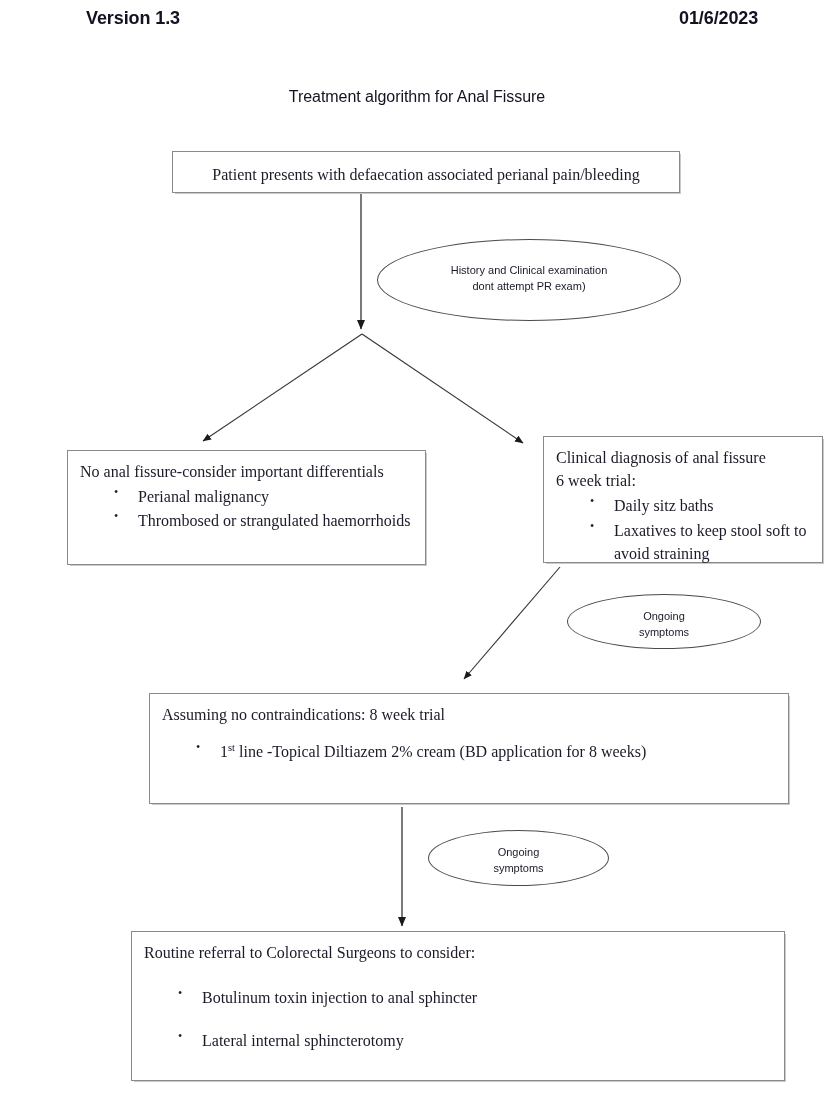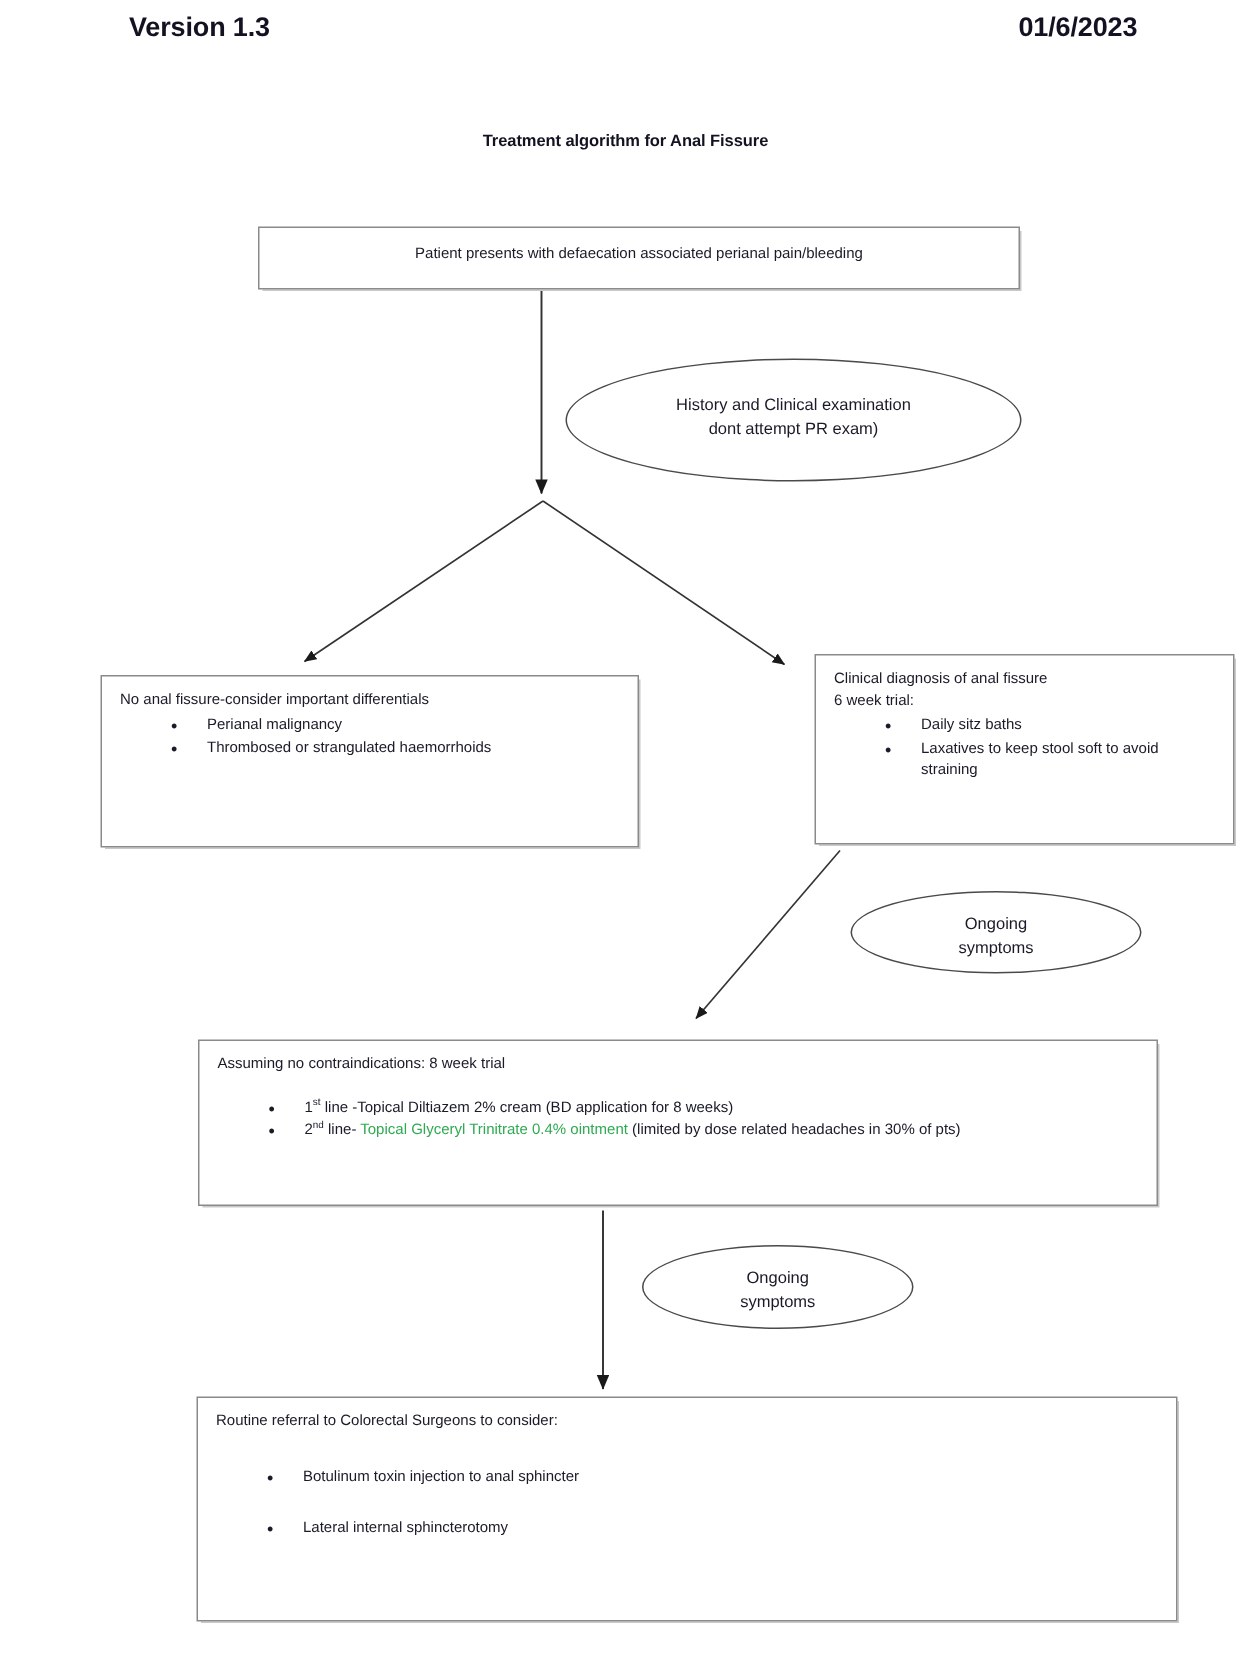--- a/index.html
+++ b/index.html
@@ -27,36 +27,37 @@
   }
   #version-label { left: 86px; }
   #date-label    { left: 679px; }
 
   #page-title {
     position: absolute;
     top: 88px;
     left: 0;
     width: 834px;
     text-align: center;
-    font-size: 11px;
-    font-weight: 700;
+    font-size: 16px;
+    font-weight: 400;
     color: #121222;
     letter-spacing: -0.05px;
   }
 
   
   .node {
     position: absolute;
     box-sizing: border-box;
     background: #ffffff;
     border: 1px solid #8a8a8a;
     box-shadow: 2px 2px 0 -1px #c9c9c9;
-    font-size: 10px;
+    font-size: 16px;
     line-height: 1.45;
     color: #1a1a28;
+    font-family: Liberation Serif, serif;
   }
   .node .pad {
     padding: 9px 12px 8px 12px;
   }
   .node p { margin: 0; }
 
   .bul {
     list-style: none;
     margin: 2px 0 0 0;
     padding: 0 0 0 34px;
@@ -98,21 +99,21 @@
 
   
   #node-presentation { left: 172px; top: 151px; width: 508px; height: 42px; }
   #node-presentation .pad { padding: 11px 0 0 0; text-align: center; }
 
   #ellipse-history   { left: 377px; top: 239px; width: 304px; height: 82px; }
   #ellipse-history .inner { padding-bottom: 2px; }
 
   #node-no-fissure   { left: 43px; top: 450px; width: 359px; height: 115px; margin-left: 24px; }
   #node-clinical-dx  { left: 543px; top: 436px; width: 280px; height: 127px; }
-  #node-8week        { left: 132px; top: 693px; width: 640px; height: 111px; }
+  #node-8week        { left: 149px; top: 693px; width: 640px; height: 111px; }
   #node-referral     { left: 131px; top: 931px; width: 654px; height: 150px; }
 
   #ellipse-ongoing-1 { left: 567px; top: 594px; width: 194px; height: 55px; }
   #ellipse-ongoing-2 { left: 428px; top: 830px; width: 181px; height: 56px; }
 
   .ellipse .inner { width: 88%; }
   #ellipse-ongoing-1 .inner,
   #ellipse-ongoing-2 .inner { margin-top: 6px; }
 
   
@@ -191,23 +192,20 @@
   </div>
 </div>
 
 <div class="node" id="node-8week">
   <div class="pad">
     <p>Assuming no contraindications: 8 week trial</p>
     <ul class="bul" style="margin-top:14px">
       <li>
         <span>1</span><sup>st</sup><span> line -Topical Diltiazem 2% cream (BD application for 8 weeks)</span>
       </li>
-      <li>
-        <span>2</span><sup>nd</sup><span> line- </span><span class="green">Topical Glyceryl Trinitrate 0.4% ointment</span><span> (limited by dose related headaches in 30% of pts)</span>
-      </li>
     </ul>
   </div>
 </div>
 
 <div class="ellipse" id="ellipse-ongoing-2">
   <div class="inner">
     <div>Ongoing</div>
     <div>symptoms</div>
   </div>
 </div>

